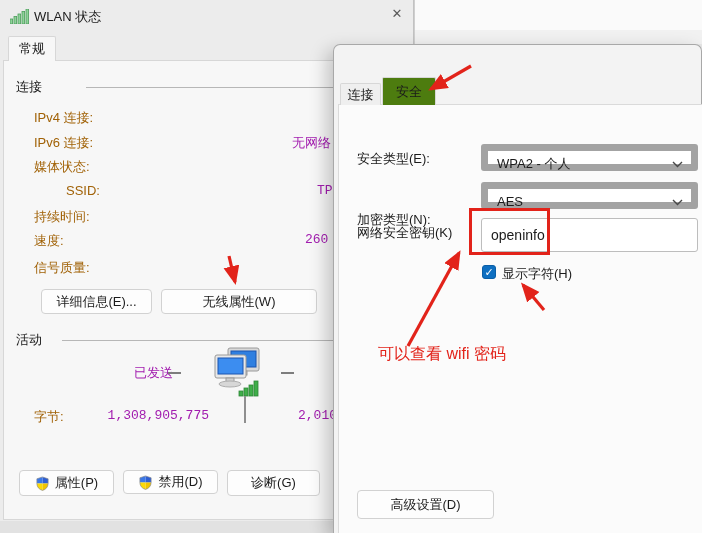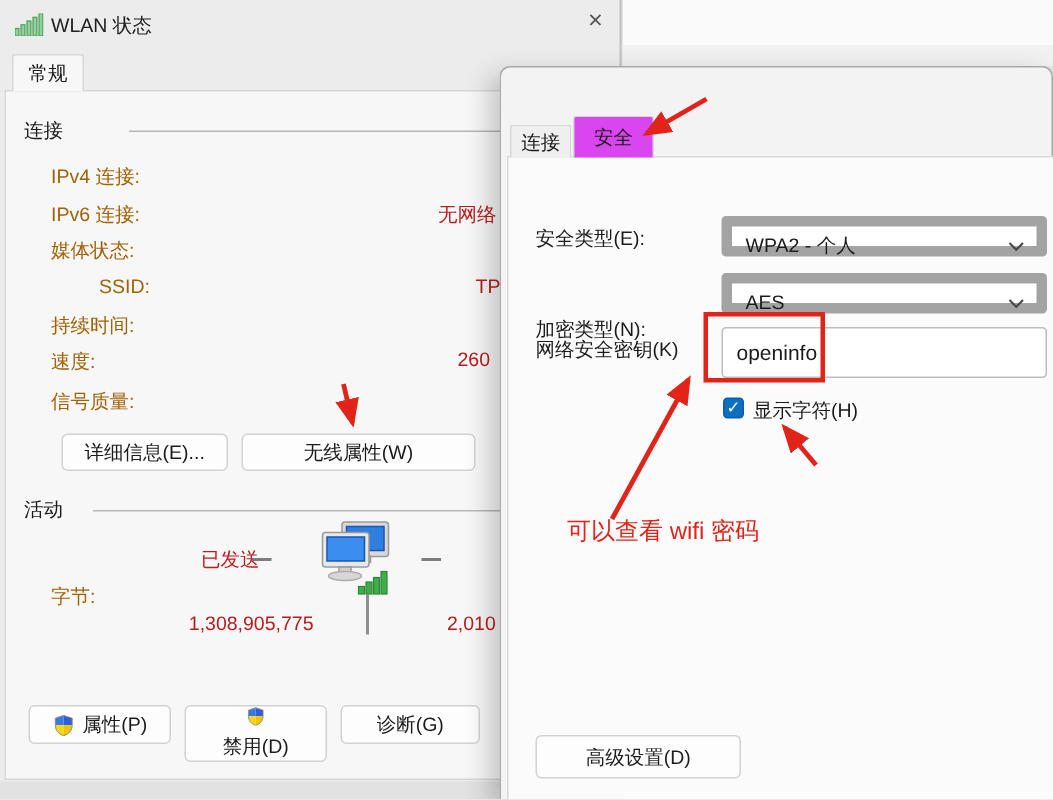--- a/index.html
+++ b/index.html
@@ -17,32 +17,32 @@
   #wlan-title{position:absolute;left:34px;top:8px;font-size:13px;color:#202020;}
   #wlan-close{position:absolute;left:384px;top:2px;width:26px;height:24px;text-align:center;line-height:24px;color:#5a5a5a;font-size:13px;cursor:pointer;}
   .tab{position:absolute;background:#f7f7f7;border:1px solid #d7d7d7;border-bottom:none;border-radius:2px 2px 0 0;text-align:center;z-index:3;}
   #wlan-tab{left:8px;top:36px;width:48px;height:25px;line-height:24px;}
   #wlan-page{position:absolute;left:3px;top:60px;width:408px;height:460px;background:#f7f7f7;border:1px solid #d7d7d7;z-index:2;}
   #wlan-footer{position:absolute;left:0;top:521px;width:414px;height:12px;background:#e2e2e2;}
 
   .sect-head{position:absolute;font-size:13px;color:#1b1b1b;}
   .sect-line{position:absolute;height:1px;background:#b7b7b7;}
   .rowlabel{position:absolute;left:30px;font-size:13px;color:#a16207;white-space:nowrap;}
-  .rowvalue{position:absolute;font-size:13px;color:#b91c1c;white-space:nowrap;}
+  .rowvalue{position:absolute;font-size:13px;color:#a21caf;white-space:nowrap;font-family:Liberation Mono, monospace;}
 
   .winbtn{position:absolute;background:#fdfdfd;border:1px solid #d2d2d2;border-radius:4px;font-size:13px;color:#1b1b1b;display:flex;align-items:center;justify-content:center;gap:5px;cursor:pointer;}
 
   .dash{position:absolute;height:2px;background:#7d7d7d;}
   #bytes-divider{position:absolute;left:240px;top:335px;width:2px;height:27px;background:#8f8f8f;}
 
   
   #props{left:333px;top:44px;width:369px;height:489px;background:#f3f3f3;border:1px solid #a8a8a8;border-bottom:none;border-radius:7px 7px 0 0;box-shadow:-6px 6px 18px rgba(0,0,0,.22);z-index:10;}
   #props-title{position:absolute;left:12px;top:9px;font-size:13px;color:#1b1b1b;white-space:nowrap;}
   #props-tab-conn{left:6px;top:38px;width:41px;height:22px;line-height:21px;background:#efefef;}
-  #props-tab-sec{left:48px;top:32px;width:54px;height:28px;line-height:27px;background:#d946ef;}
+  #props-tab-sec{left:48px;top:32px;width:54px;height:28px;line-height:27px;background:#4d7c0f;}
   #props-page{position:absolute;left:4px;top:59px;width:368px;height:430px;background:#fbfbfb;border:1px solid #dadada;z-index:2;}
 
   .formlabel{position:absolute;left:18px;font-size:13px;color:#1b1b1b;white-space:nowrap;}
   .field{position:absolute;left:142px;width:217px;height:27px;background:#ffffff;border:7px solid #a3a3a3;border-radius:3px;font-size:13px;line-height:25px;padding:0 26px 0 9px;color:#1b1b1b;cursor:default;}
   .field .chev{position:absolute;right:8px;top:10px;}
   #net-key-input{border:1px solid #bdbdbd;padding:16px 9px;font-size:14px;width:217px;height:27px;border-radius:3px;color:#1b1b1b;}
   #show-chars-box{position:absolute;left:143px;top:160px;width:14px;height:14px;background:#0e6fc1;border:1px solid #0a5ea6;border-radius:3px;color:#fff;font-size:11px;line-height:13px;text-align:center;cursor:pointer;}
   #show-chars-label{position:absolute;left:163px;top:160px;font-size:13px;}
   #advanced-btn{left:18px;top:385px;width:137px;height:29px;}
 
@@ -116,36 +116,36 @@
 
         <g fill="#3fae49" stroke="#2e8537" stroke-width="0.8">
           <rect x="30" y="44" width="4" height="5"></rect>
           <rect x="35" y="41" width="4" height="8"></rect>
           <rect x="40" y="38" width="4" height="11"></rect>
           <rect x="45" y="34" width="4" height="15"></rect>
         </g>
       </svg>
       <div class="dash" style="left:277px;top:311px;width:13px;"></div>
 
-      <div class="rowlabel" style="top:328px;">字节:</div>
+      <div class="rowlabel" style="top:347px;">字节:</div>
       <div class="rowvalue" style="left:95px;top:347px;width:110px;text-align:right;">1,308,905,775</div>
       <div id="bytes-divider"></div>
       <div class="rowvalue" style="left:294px;top:347px;">2,010</div>
 
       <div class="winbtn" style="left:15px;top:409px;width:95px;height:26px;">
         <svg width="15" height="15" viewBox="0 0 16 16">
           <path d="M8 1 L14 3 V8 H8 Z" fill="#2e5fd3"></path>
           <path d="M8 1 L2 3 V8 H8 Z" fill="#3b78e7"></path>
           <path d="M2 8 H8 V15.4 C4.5 14.4 2 11.8 2 8 Z" fill="#fbd906"></path>
           <path d="M8 8 H14 C14 11.8 11.5 14.4 8 15.4 Z" fill="#f0c400"></path>
           <path d="M8 1 L14 3 V8 C14 11.8 11.5 14.4 8 15.4 C4.5 14.4 2 11.8 2 8 V3 Z" fill="none" stroke="#8a8a8a" stroke-width="0.7"></path>
         </svg>
         <span>属性(P)</span>
       </div>
-      <div class="winbtn" style="left:119px;top:409px;width:95px;height:38px;flex-direction:column;">
+      <div class="winbtn" style="left:119px;top:409px;width:95px;height:24px;">
         <svg width="15" height="15" viewBox="0 0 16 16">
           <path d="M8 1 L14 3 V8 H8 Z" fill="#2e5fd3"></path>
           <path d="M8 1 L2 3 V8 H8 Z" fill="#3b78e7"></path>
           <path d="M2 8 H8 V15.4 C4.5 14.4 2 11.8 2 8 Z" fill="#fbd906"></path>
           <path d="M8 8 H14 C14 11.8 11.5 14.4 8 15.4 Z" fill="#f0c400"></path>
           <path d="M8 1 L14 3 V8 C14 11.8 11.5 14.4 8 15.4 C4.5 14.4 2 11.8 2 8 V3 Z" fill="none" stroke="#8a8a8a" stroke-width="0.7"></path>
         </svg>
         <span>禁用(D)</span>
       </div>
       <div class="winbtn" style="left:223px;top:409px;width:93px;height:26px;">

